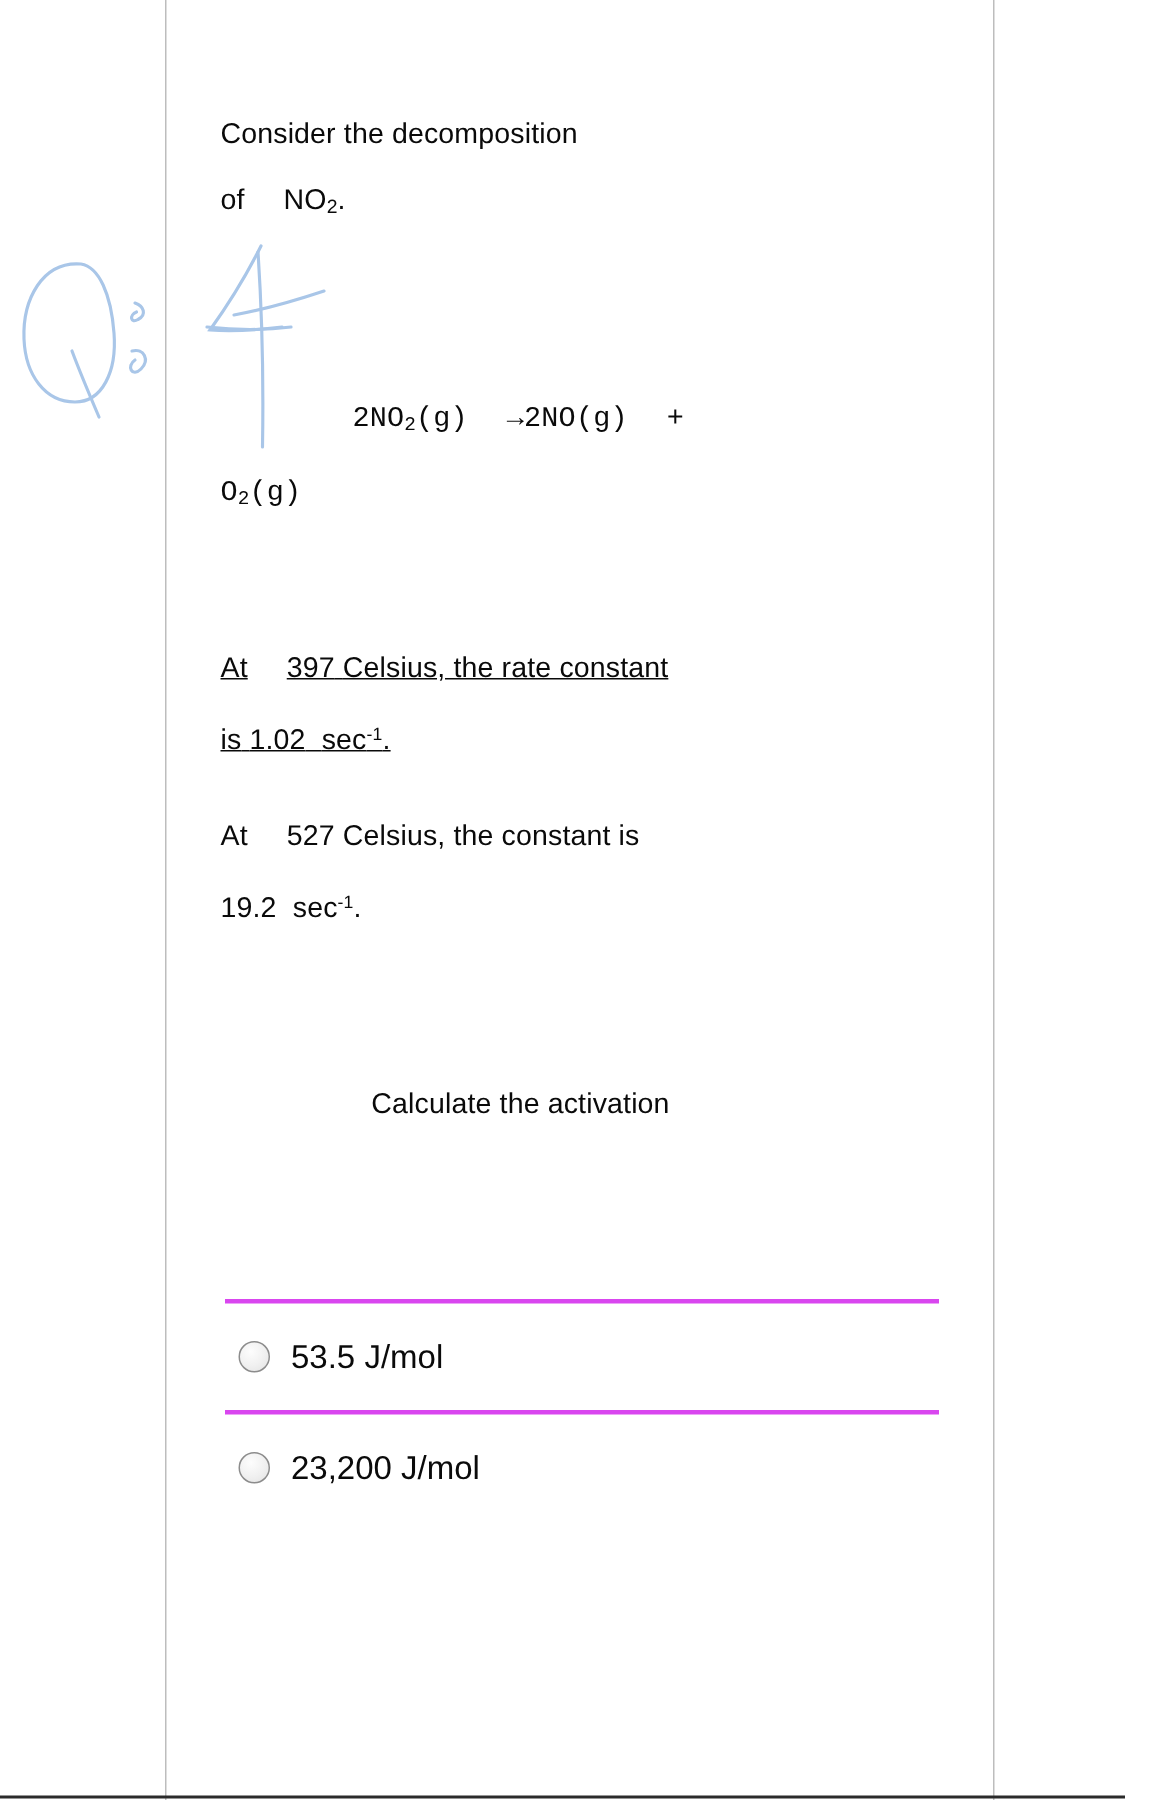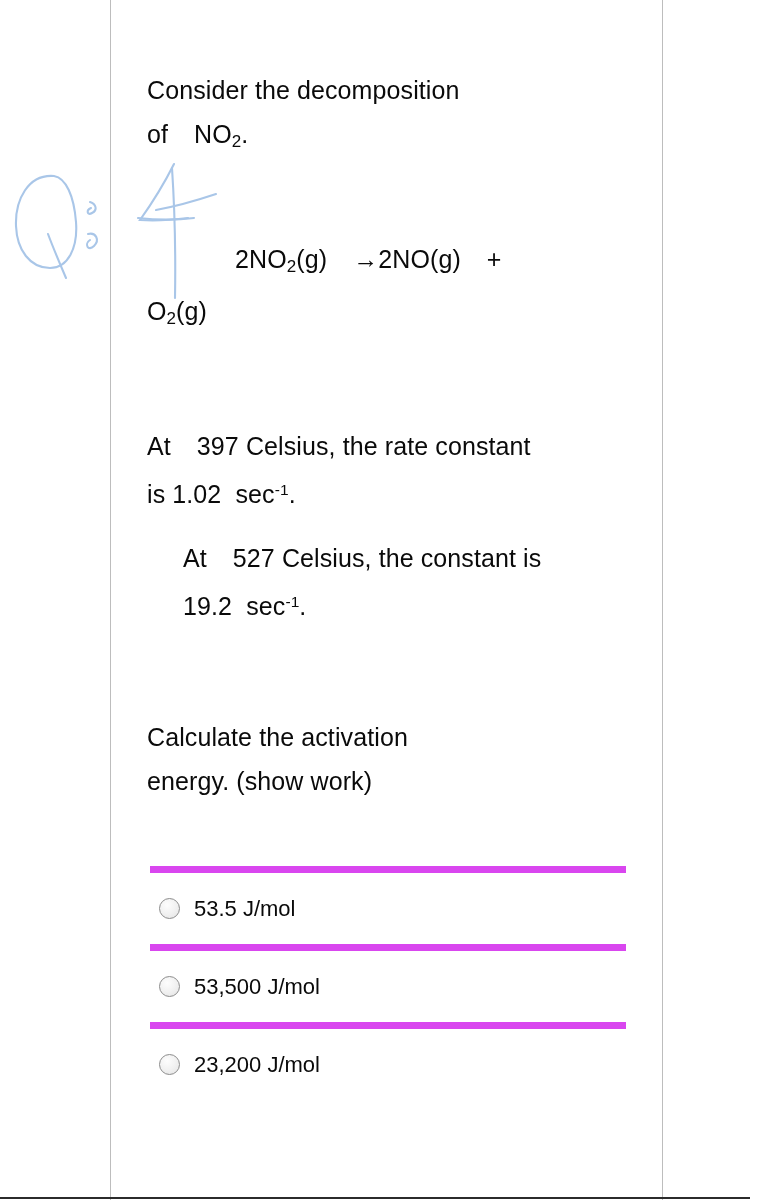--- a/index.html
+++ b/index.html
@@ -62,50 +62,50 @@
 
   
   .doc {
     position: absolute;
     left: 147px;
     top: 0;
     width: 490px;
   }
 
   .para {
-    font-size: 25px;
+    font-size: 19px;
     line-height: 44px;
     letter-spacing: 0.1px;
     color: #0a0a0a;
   }
 
   .block-consider { position: absolute; top: 68px;  left: 0;  width: 440px; }
-  .block-eq       { position: absolute; top: 237px; left: 0;  width: 470px; }
-  .block-t1       { position: absolute; top: 424px; left: 0;  width: 480px; }
-  .block-t2       { position: absolute; top: 536px; left: 0;  width: 480px; margin-left: 36px; }
-  .block-calc     { position: absolute; top: 715px; left: 0;  width: 400px; }
+  .block-eq       { position: absolute; top: 257px; left: 0;  width: 470px; font-family: Liberation Mono, monospace; }
+  .block-t1       { position: absolute; top: 424px; left: 0;  width: 480px; text-decoration: underline; }
+  .block-t2       { position: absolute; top: 536px; left: 0;  width: 480px; }
+  .block-calc     { position: absolute; top: 715px; left: 0;  width: 400px; text-align: center; }
 
   .eq-indent { display: inline-block; width: 88px; }
 
   sub { font-size: 0.68em; vertical-align: -0.22em; }
   sup { font-size: 0.62em; vertical-align: 0.52em; }
 
   .sp-wide { display: inline-block; width: 13px; }
 
   
   .options {
     position: absolute;
     left: 150px;
     top: 866px;
     width: 476px;
   }
   .option-row {
     position: relative;
     height: 71px;
-    border-top: 7px solid #d946ef;
+    border-top: 3px solid #d946ef;
     display: flex;
     align-items: center;
   }
   .radio {
     flex: 0 0 auto;
     width: 21px;
     height: 21px;
     border-radius: 50%;
     margin-left: 9px;
     margin-right: 14px;
@@ -182,31 +182,26 @@
     <span>is</span>&nbsp;<span>1.02</span>&nbsp;&nbsp;<span>sec</span><sup>-1</sup><span>.</span>
   </div>
 
   <div class="para block-t2">
     <span>At</span><span class="sp-wide"></span><span class="sp-wide"></span><span>527</span>&nbsp;<span>Celsius, the constant is</span><br>
     <span>19.2</span>&nbsp;&nbsp;<span>sec</span><sup>-1</sup><span>.</span>
   </div>
 
   <div class="para block-calc">
     <span>Calculate   the   activation</span><br>
-    <span>energy.  (show work)</span>
   </div>
 
 </div>
 
 <div class="options">
     <div class="option-row">
       <span class="radio"></span>
       <span class="option-label">53.5 J/mol</span>
     </div>
     <div class="option-row">
       <span class="radio"></span>
-      <span class="option-label">53,500 J/mol</span>
-    </div>
-    <div class="option-row">
-      <span class="radio"></span>
       <span class="option-label">23,200 J/mol</span>
     </div>
   </div>
 
 </body></html>

